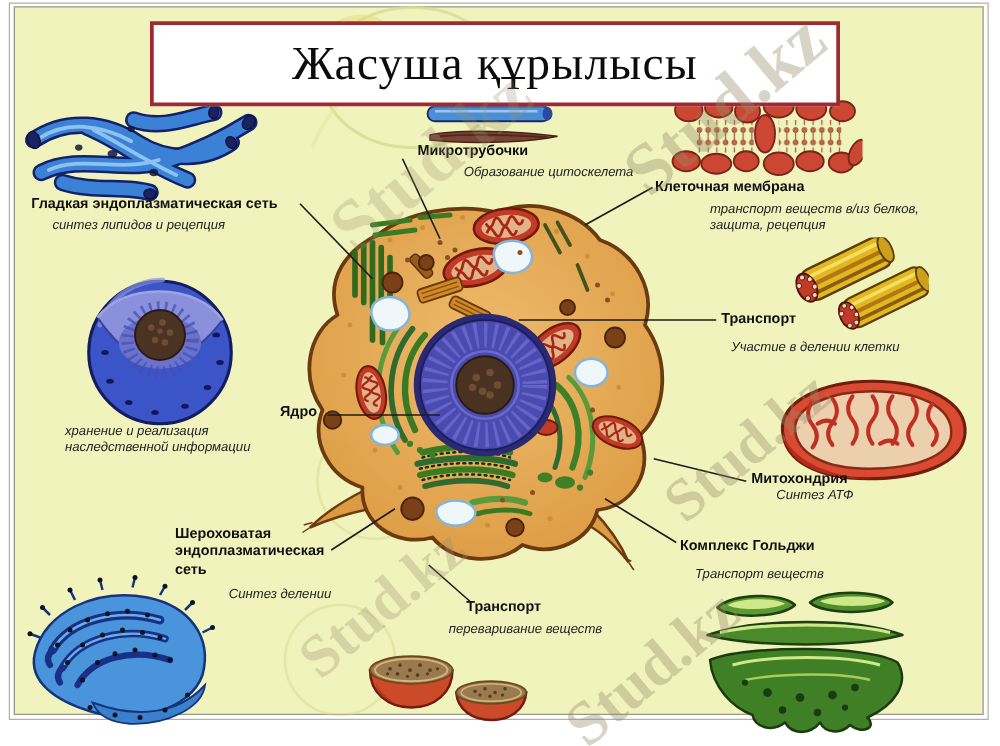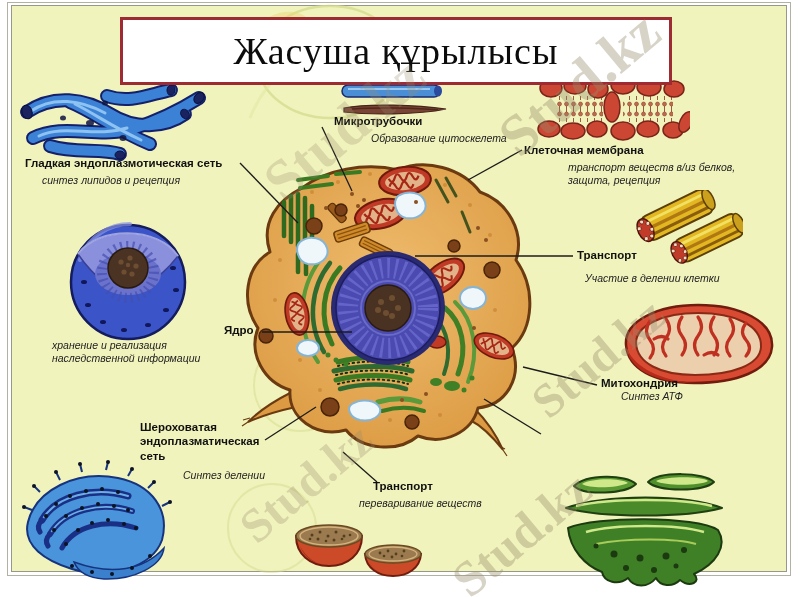--- a/index.html
+++ b/index.html
@@ -487,39 +487,43 @@
       <line x1="415" y1="256" x2="573" y2="256"></line>
       <line x1="523" y1="367" x2="597" y2="385"></line>
       <line x1="484" y1="399" x2="541" y2="434"></line>
       <line x1="262" y1="332" x2="352" y2="332"></line>
       <line x1="265" y1="440" x2="316" y2="407"></line>
       <line x1="343" y1="452" x2="377" y2="482"></line>
     </g>
   </svg>
 
   <div class="lbl" id="lb-smooth-er">
-    <div class="t">Гладкая эндоплазмотическая сеть</div>
+    <div class="t">Гладкая эндоплазматическая сеть</div>
     <div class="d">синтез липидов и рецепция</div>
   </div>
   <div class="lbl" id="lb-microtubules">
     <div class="t">Микротрубочки</div>
     <div class="d">Образование цитоскелета</div>
   </div>
   <div class="lbl" id="lb-membrane">
     <div class="t">Клеточная мембрана</div>
     <div class="d">транспорт веществ в/из белков,
 защита, рецепция</div>
   </div>
   <div class="lbl" id="lb-centrioles">
     <div class="t">Транспорт</div>
     <div class="d">Участие в делении клетки</div>
   </div>
   <div class="lbl" id="lb-mitochondria">
     <div class="t">Митохондрия</div>
     <div class="d">Синтез АТФ</div>
+  </div>
+  <div class="lbl" id="lb-golgi">
+    <div class="t">Комплекс Гольджи</div>
+    <div class="d">Транспорт веществ</div>
   </div>
   <div class="lbl" id="lb-nucleus-name">
     <div class="t">Ядро</div>
   </div>
   <div class="lbl" id="lb-nucleus-desc">
     <div class="d" style="margin-top:0;">хранение и реализация
 наследственной информации</div>
   </div>
   <div class="lbl" id="lb-rough-er">
     <div class="t">Шероховатая

